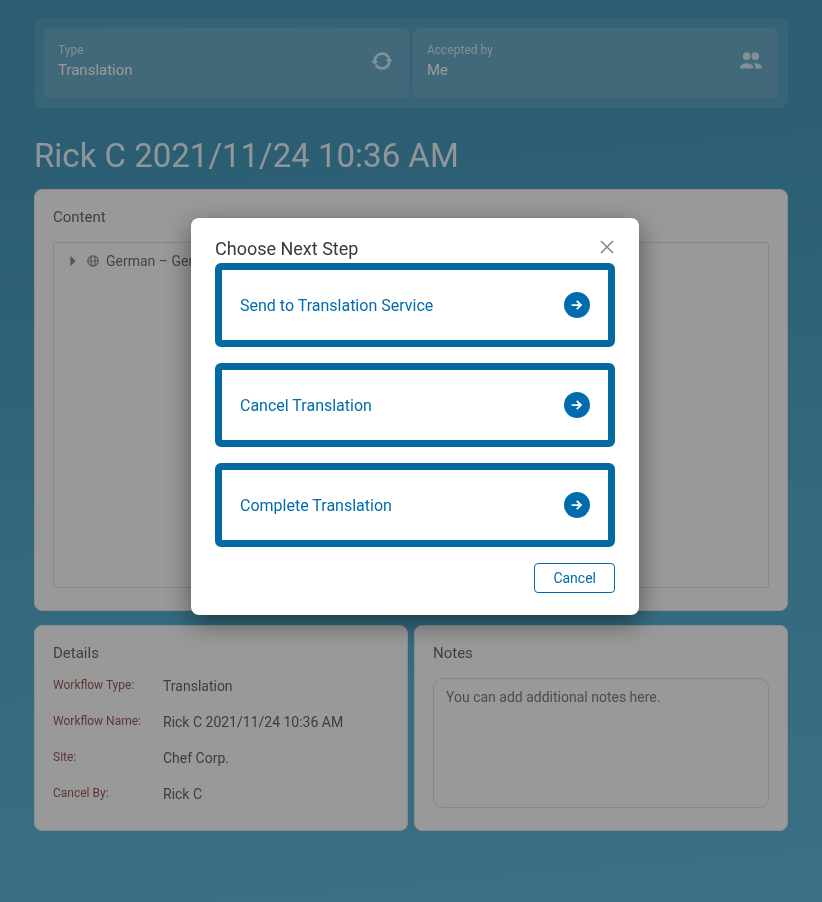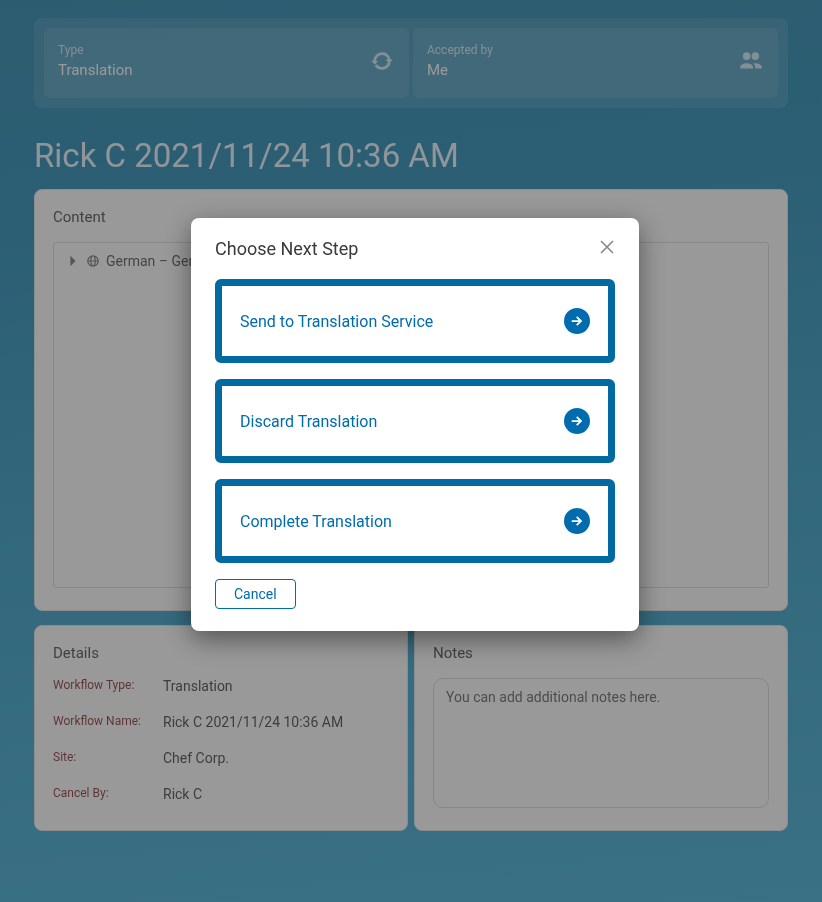--- a/index.html
+++ b/index.html
@@ -86,38 +86,38 @@
     font-size:14px; color:#555;
   }
   
   .modal {
     position:absolute; z-index:100;
     left: 191px; top: 218px; width: 448px;
     background:#fff; border-radius:8px;
     box-shadow: 0 8px 26px rgba(0,0,0,0.45);
     padding: 20px 24px 22px 24px;
   }
-  .modal-header { display:flex; justify-content:space-between; align-items:center; margin-bottom: 20px;}
+  .modal-header { display:flex; justify-content:space-between; align-items:center; margin-bottom: 4px;}
   .modal-title { font-size:18px; color:#3a3a3a; font-weight:400;}
   .modal-close { cursor:pointer; }
   .modal-close svg { width:16px; height:16px; stroke:#888; stroke-width:1.6; fill:none;}
   .step-btn {
     display:flex; justify-content:space-between; align-items:center;
     border:7px solid #0369a1; border-radius:6px;
     padding: 22px 18px;
     margin-bottom: 16px;
     cursor:pointer;
     color:#006cae; font-size:16px;
   }
   .arrow-circle {
     width:26px; height:26px; border-radius:50%;
     background:#006cae; display:flex; align-items:center; justify-content:center;
   }
   .arrow-circle svg { width:14px; height:14px; fill:#fff;}
-  .modal-footer { display:flex; margin-top: 6px;}
+  .modal-footer { display:flex; justify-content:flex-end; margin-top: 6px;}
   .cancel-btn {
     border:1px solid #006cae; color:#006cae; background:#fff;
     border-radius:4px; padding: 6px 18px; font-size:14px; cursor:pointer;
   }
 </style>
 </head>
 <body>
 
 <div class="summary-bar">
   <div class="summary-card">
@@ -192,21 +192,21 @@
 
   <div class="step-btn">
     <span>Send to Translation Service</span>
     <span class="arrow-circle">
       <svg viewBox="0 0 16 16">
           <path d="M2 7h8L7 4l1.4-1.4L14 8l-5.6 5.4L7 12l3-3H2z"></path>
         </svg>
     </span>
   </div>
   <div class="step-btn">
-    <span>Discard Translation</span>
+    <span>Cancel Translation</span>
     <span class="arrow-circle">
       <svg viewBox="0 0 16 16">
           <path d="M2 7h8L7 4l1.4-1.4L14 8l-5.6 5.4L7 12l3-3H2z"></path>
         </svg>
     </span>
   </div>
   <div class="step-btn">
     <span>Complete Translation</span>
     <span class="arrow-circle">
       <svg viewBox="0 0 16 16">

